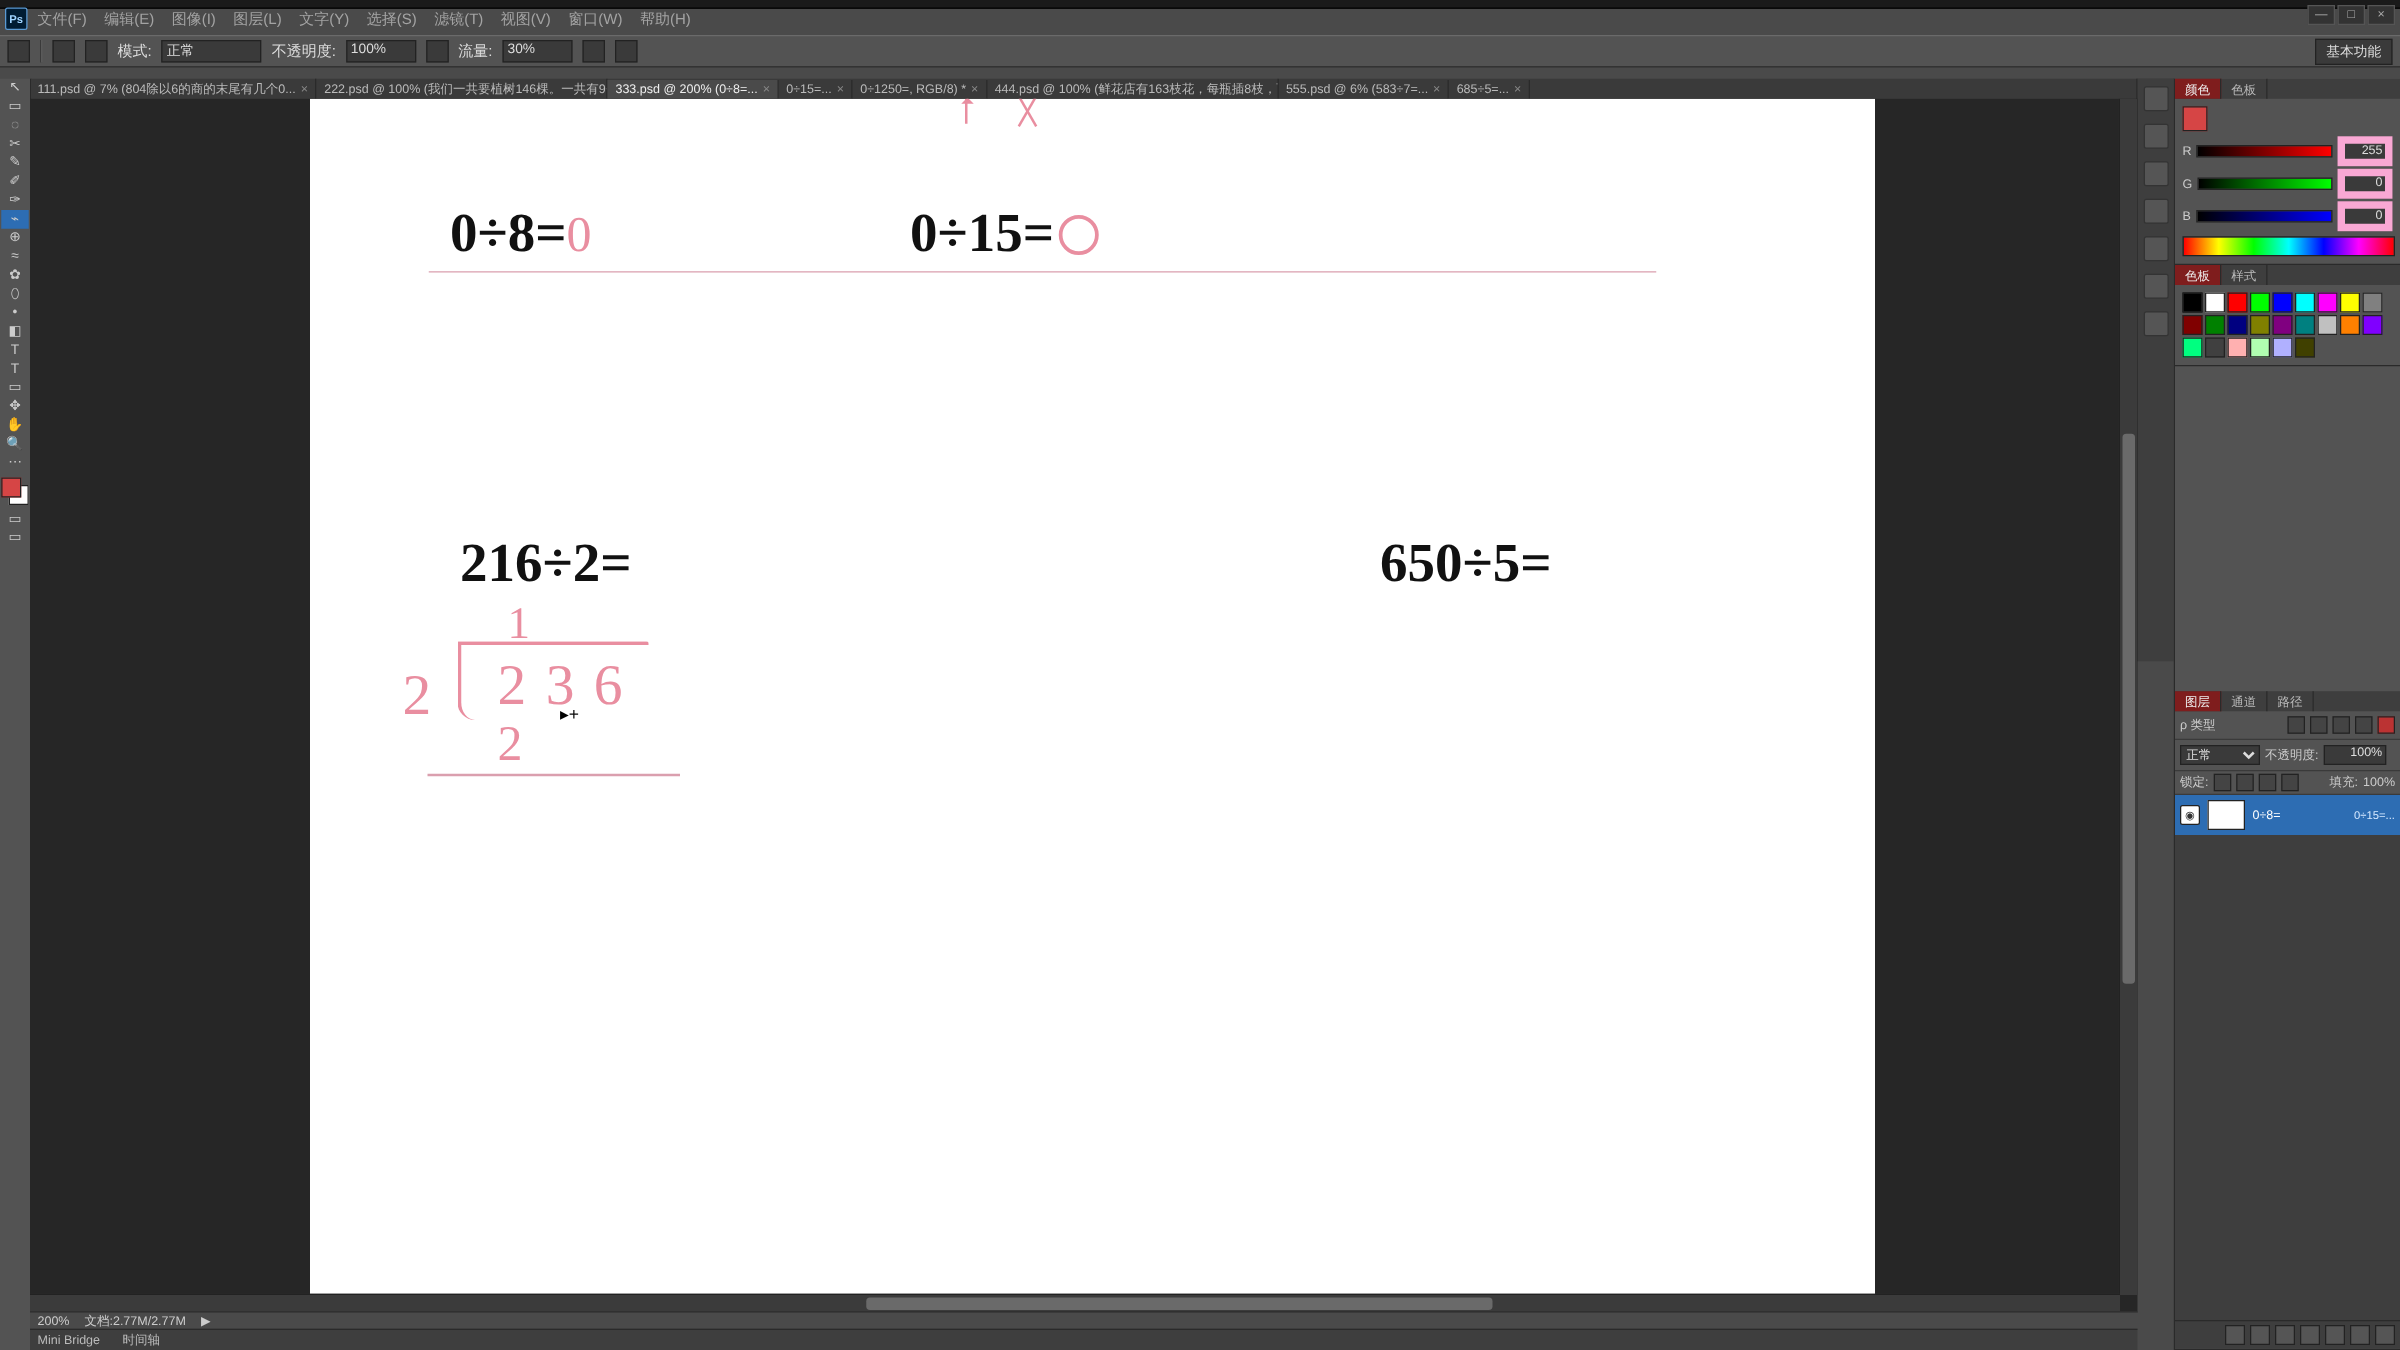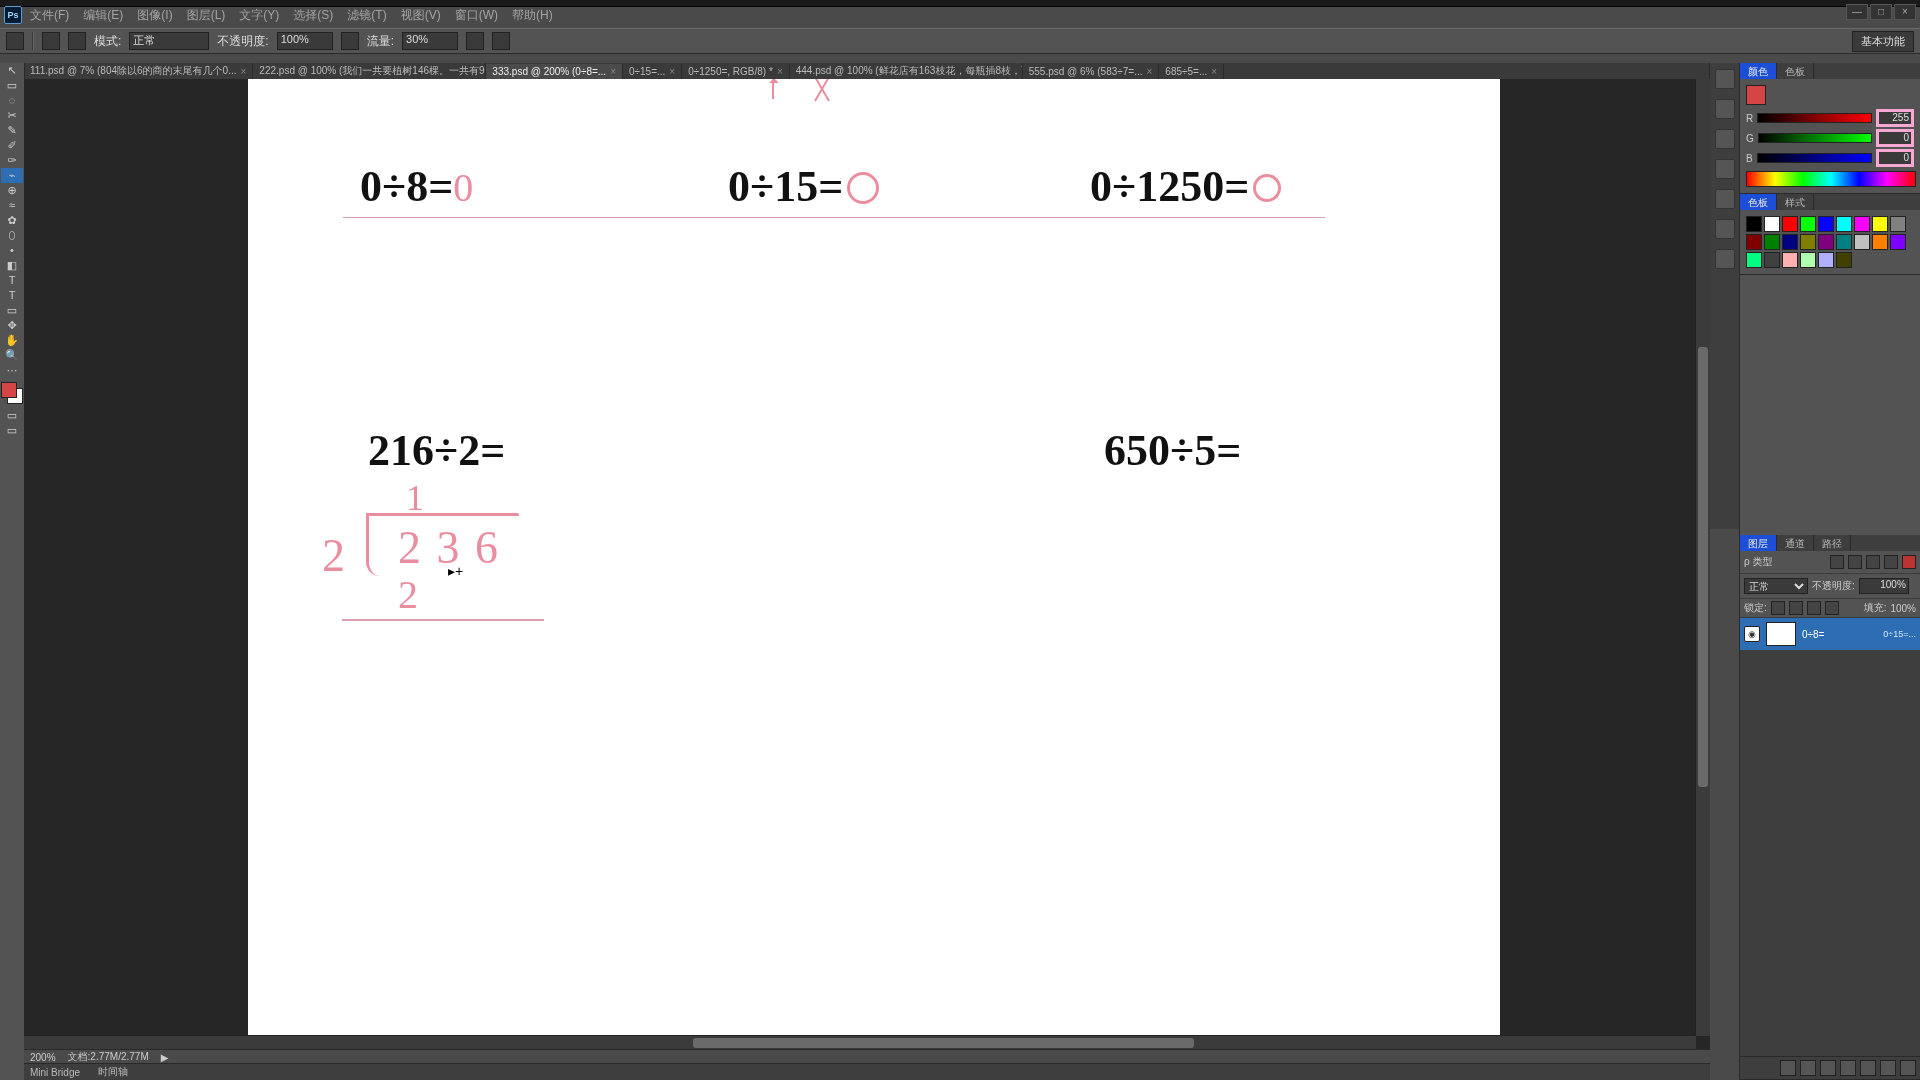--- a/index.html
+++ b/index.html
@@ -29,28 +29,28 @@
   .color-swatches{position:relative;width:22px;height:22px;margin:4px auto}
   .fg-swatch{position:absolute;left:0;top:0;width:14px;height:14px;background:#d64545;border:1px solid #222}
   .bg-swatch{position:absolute;right:0;bottom:0;width:14px;height:14px;background:#fff;border:1px solid #222}
   
   .right-col{position:absolute;right:0;top:63px;width:180px;bottom:0;background:#535353;border-left:1px solid #2a2a2a;display:flex;flex-direction:column}
   .right-dock{position:absolute;right:180px;top:63px;width:30px;height:460px;background:#3e3e3e;border-left:1px solid #2a2a2a;display:flex;flex-direction:column;align-items:center;padding-top:6px;gap:10px}
   .dock-icon{width:18px;height:18px;background:#555;border:1px solid #333;border-radius:2px}
   .panel{background:#535353;border-bottom:1px solid #2a2a2a}
   .panel-tabs{display:flex;background:#3e3e3e;height:16px;font-size:10px}
   .panel-tab{padding:2px 8px;color:#bbb;border-right:1px solid #2a2a2a}
-  .panel-tab.active{background:#1d4ed8;color:#eee}
+  .panel-tab.active{background:#7f1d1d;color:#eee}
   .panel-body{padding:6px;font-size:10px}
   
   .color-sliders .row{display:flex;align-items:center;gap:4px;margin-bottom:2px}
   .slider-track{flex:1;height:8px;background:linear-gradient(to right,#000,#f00);position:relative;border:1px solid #222}
   .slider-track.g{background:linear-gradient(to right,#000,#0f0)}
   .slider-track.b{background:linear-gradient(to right,#000,#00f)}
-  .slider-val{width:28px;height:12px;background:#3a3a3a;border:3px solid #f9a8d4;color:#ddd;text-align:right;padding:0 2px;font-size:10px}
+  .slider-val{width:28px;height:12px;background:#3a3a3a;border:6px solid #f9a8d4;color:#ddd;text-align:right;padding:0 2px;font-size:10px}
   .spectrum{width:100%;height:14px;background:linear-gradient(to right,red,yellow,lime,cyan,blue,magenta,red);margin-top:4px;border:1px solid #222}
   
   .swatch-grid{display:flex;flex-wrap:wrap;gap:2px}
   .swatch-grid div{width:14px;height:14px;border:1px solid #222}
   
   .layers-panel{flex:1;display:flex;flex-direction:column}
   .layer-opts{display:flex;gap:4px;align-items:center;padding:4px;font-size:10px;border-bottom:1px solid #3a3a3a}
   .layer-opts select{background:#3a3a3a;border:1px solid #222;color:#ddd;font-size:10px;width:64px;height:16px}
   .layer-opts .pct{width:44px;background:#3a3a3a;border:1px solid #222;color:#ddd;font-size:10px;text-align:right;padding:0 2px;height:14px}
   .lock-row{display:flex;gap:4px;align-items:center;padding:2px 4px;font-size:10px;border-bottom:1px solid #3a3a3a}
@@ -327,23 +327,20 @@
 
     <div class="top-arrow" style="left:524px;top:0"></div>
     <div class="top-x" style="left:562px;top:-2px"></div>
 
     <div class="eqn" style="left:112px;top:82px">
       <span>0÷8=</span><span class="pink-ans" style="font-size:40px">0</span>
     </div>
     <div class="eqn" style="left:480px;top:82px">
       <span>0÷15=</span><span class="circle-ans"></span>
     </div>
-    <div class="eqn" style="left:842px;top:82px">
-      <span>0÷1250=</span><span class="circle-ans" style="width:22px;height:22px"></span>
-    </div>
     <div class="hr-thin" style="left:95px;top:138px;width:982px"></div>
 
     <div class="eqn" style="left:120px;top:346px">216÷2=</div>
     <div class="eqn" style="left:856px;top:346px">650÷5=</div>
 
     <div class="pink-hand" style="left:74px;top:450px;font-size:46px">2</div>
     <div class="ld-bracket" style="left:118px;top:434px"></div>
     <div class="pink-hand" style="left:158px;top:398px;font-size:36px">1</div>
     <div class="pink-hand" style="left:150px;top:442px;font-size:46px;letter-spacing:2px">2 3 6</div>
     <div class="pink-hand" style="left:150px;top:492px;font-size:40px">2</div>

